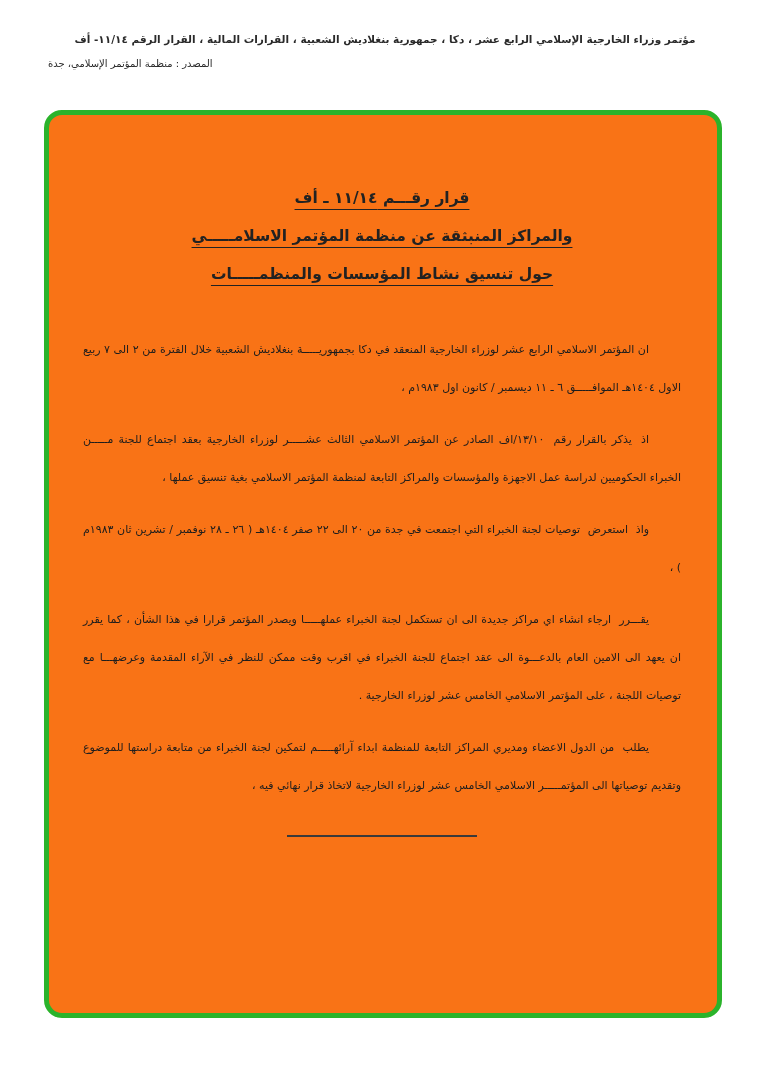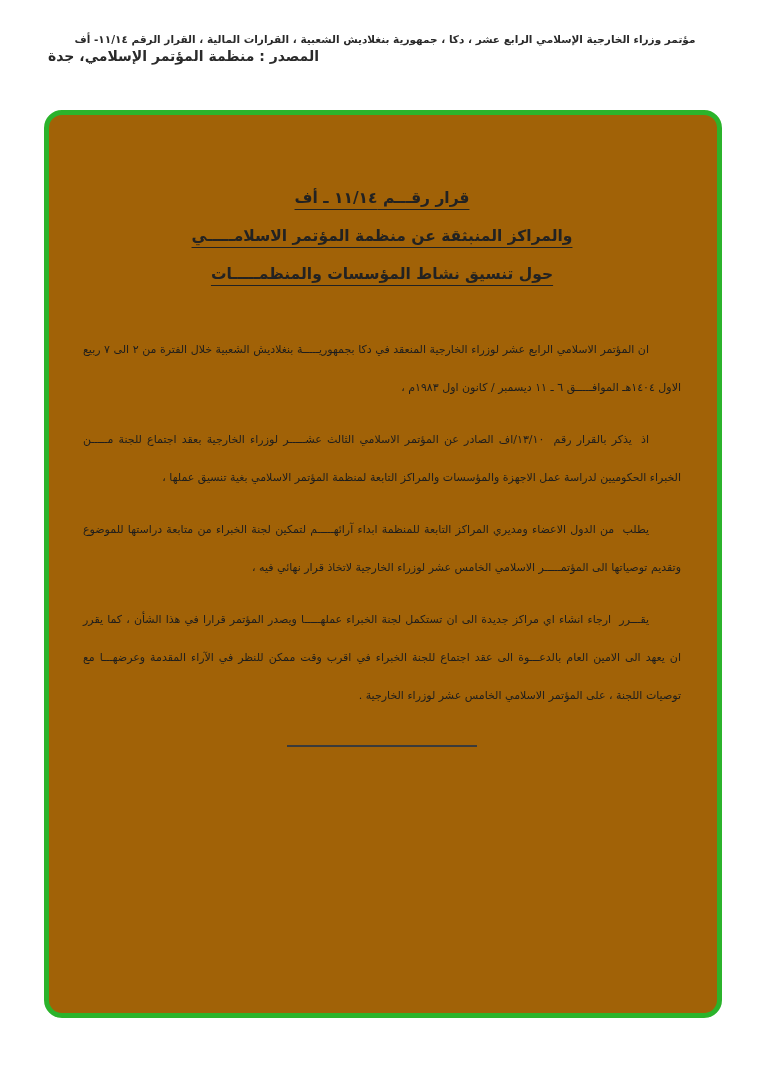--- a/index.html
+++ b/index.html
@@ -26,37 +26,37 @@
     font-size: 10.5px;
     font-weight: bold;
     color: #2a2a2a;
     padding: 0 52px;
     line-height: 1.4;
   }
   .hdr2 {
     direction: rtl;
     text-align: left;
     padding-left: 48px;
-    margin-top: 1px;
-    font-size: 14px;
-    font-weight: bold;
+    margin-top: 11px;
+    font-size: 10px;
+    font-weight: normal;
     color: #2a2a2a;
   }
 
   
   .frame {
     position: absolute;
     left: 44px;
     top: 110px;
     width: 678px;
     height: 908px;
     box-sizing: border-box;
     border: 5px solid #2bb32b;
     border-radius: 18px;
-    background: #a16207;
+    background: #f97316;
     direction: rtl;
     padding: 64px 30px 0 28px;
     overflow: hidden;
   }
 
   
   .title {
     width: -moz-fit-content;
     width: fit-content;
     margin: 0 auto;
@@ -123,30 +123,35 @@
       <span class="seg u"></span>
       <span class="seg">ان المؤتمر الاسلامي الرابع عشر لوزراء الخارجية المنعقد في دكا بجمهوريـــــة بنغلاديش الشعبية خلال الفترة من ٢ الى ٧ ربيع الاول ١٤٠٤هـ الموافـــــق ٦ ـ ١١ ديسمبر / كانون اول ١٩٨٣م ،</span>
     </p>
 
     <p class="para">
       <span class="seg">اذ</span>
       <span class="seg u">يذكر بالقرار رقم</span>
       <span class="seg">١٣/١٠/اف الصادر عن المؤتمر الاسلامي الثالث عشـــــر لوزراء الخارجية بعقد اجتماع للجنة مـــــن الخبراء الحكوميين لدراسة عمل الاجهزة والمؤسسات والمراكز التابعة لمنظمة المؤتمر الاسلامي بغية تنسيق عملها ،</span>
     </p>
 
-
     <p class="para">
-      <span class="seg"></span>
-      <span class="seg u">يطلب</span>
-      <span class="seg">من الدول الاعضاء ومديري المراكز التابعة للمنظمة ابداء آرائهـــــم لتمكين لجنة الخبراء من متابعة دراستها للموضوع وتقديم توصياتها الى المؤتمـــــر الاسلامي الخامس عشر لوزراء الخارجية لاتخاذ قرار نهائي فيه ،</span>
+      <span class="seg">واذ</span>
+      <span class="seg u">استعرض</span>
+      <span class="seg">توصيات لجنة الخبراء التي اجتمعت في جدة من ٢٠ الى ٢٢ صفر ١٤٠٤هـ ( ٢٦ ـ ٢٨ نوفمبر / تشرين ثان ١٩٨٣م ) ،</span>
     </p>
 
     <p class="para">
       <span class="seg"></span>
       <span class="seg u">يقـــرر</span>
       <span class="seg">ارجاء انشاء اي مراكز جديدة الى ان تستكمل لجنة الخبراء عملهـــــا ويصدر المؤتمر قرارا في هذا الشأن ، كما يقرر ان يعهد الى الامين العام بالدعـــوة الى عقد اجتماع للجنة الخبراء في اقرب وقت ممكن للنظر في الآراء المقدمة وعرضهـــا مع توصيات اللجنة ، على المؤتمر الاسلامي الخامس عشر لوزراء الخارجية .</span>
+    </p>
+
+    <p class="para">
+      <span class="seg"></span>
+      <span class="seg u">يطلب</span>
+      <span class="seg">من الدول الاعضاء ومديري المراكز التابعة للمنظمة ابداء آرائهـــــم لتمكين لجنة الخبراء من متابعة دراستها للموضوع وتقديم توصياتها الى المؤتمـــــر الاسلامي الخامس عشر لوزراء الخارجية لاتخاذ قرار نهائي فيه ،</span>
     </p>
 
   </div>
 
   <hr class="divider">
 
 </section>
 
 </body></html>

